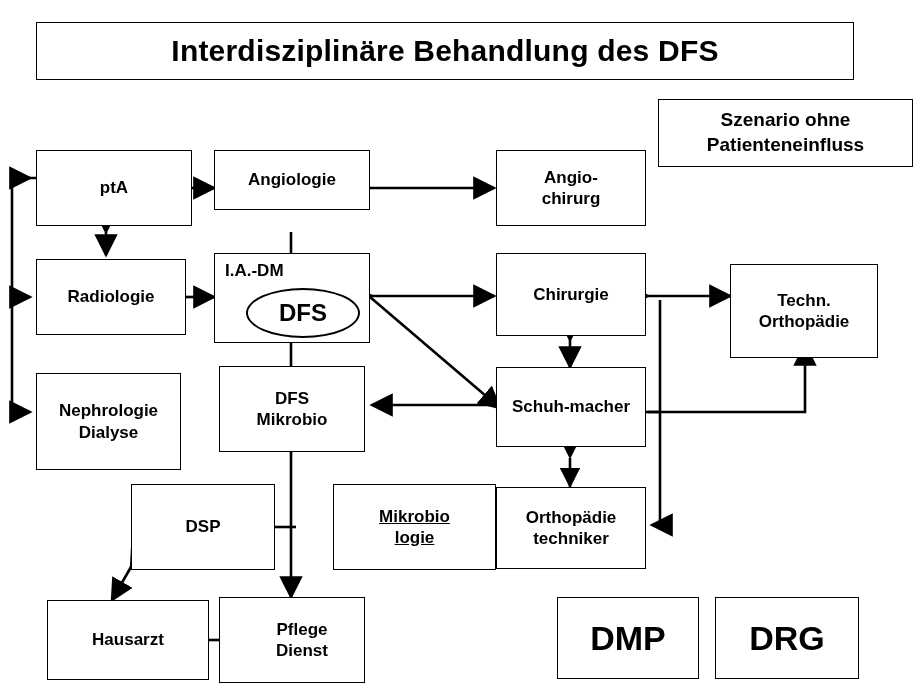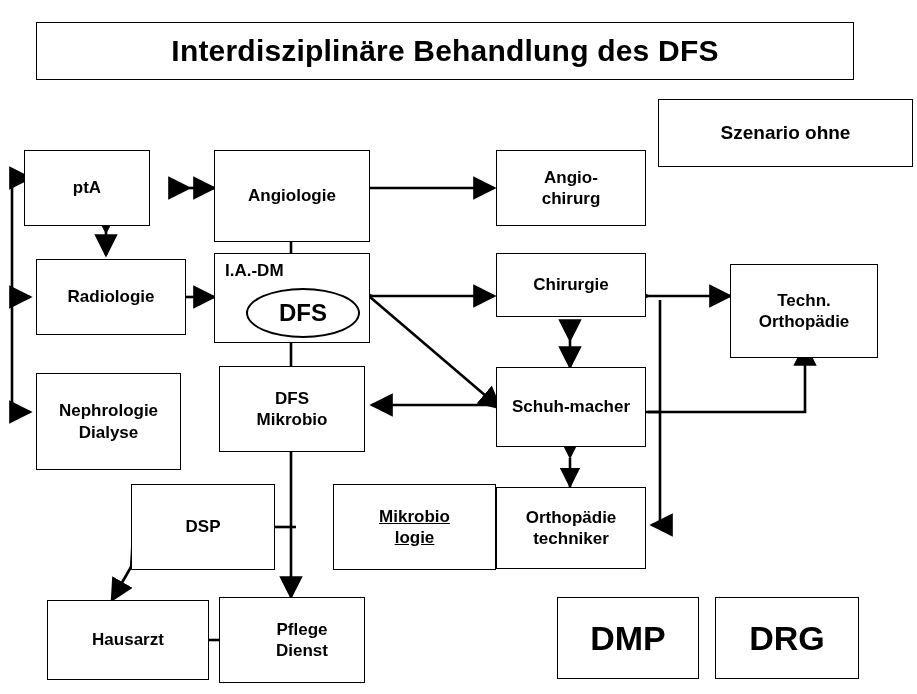--- a/index.html
+++ b/index.html
@@ -136,48 +136,49 @@
       <line x1="645" y1="412" x2="660" y2="412"></line>
     </g>
   </svg>
 
   <div class="box title-box" style="left:36px; top:22px; width:818px; height:58px;">
     <span class="lbl-line">Interdisziplinäre Behandlung des DFS</span>
   </div>
 
   <div class="box note-box" style="left:658px; top:99px; width:255px; height:68px;">
     <span class="lbl-line">Szenario ohne</span>
-  </div>
-
-  <div class="box" style="left:24px; top:150px; width:126px; height:76px;">
+    <span class="lbl-line">Patienteneinfluss</span>
+  </div>
+
+  <div class="box" style="left:36px; top:150px; width:156px; height:76px;">
     <span class="lbl-line">ptA</span>
   </div>
 
-  <div class="box" style="left:214px; top:150px; width:156px; height:92px;">
+  <div class="box" style="left:214px; top:150px; width:156px; height:60px;">
     <span class="lbl-line">Angiologie</span>
   </div>
 
   <div class="box" style="left:496px; top:150px; width:150px; height:76px;">
     <span class="lbl-line">Angio-</span>
     <span class="lbl-line">chirurg</span>
   </div>
 
   <div class="box" style="left:36px; top:259px; width:150px; height:76px;">
     <span class="lbl-line">Radiologie</span>
   </div>
 
   <div class="box" style="left:214px; top:253px; width:156px; height:90px; justify-content:flex-start; padding-top:6px;">
     <span class="lbl-line" style="align-self:flex-start; margin-left:10px;">I.A.-DM</span>
   </div>
 
   <div class="oval" style="left:246px; top:288px; width:110px; height:46px;">
     <span class="lbl-line">DFS</span>
   </div>
 
-  <div class="box" style="left:496px; top:253px; width:150px; height:64px;">
+  <div class="box" style="left:496px; top:253px; width:150px; height:83px;">
     <span class="lbl-line">Chirurgie</span>
   </div>
 
   <div class="box" style="left:730px; top:264px; width:148px; height:94px;">
     <span class="lbl-line">Techn.</span>
     <span class="lbl-line">Orthopädie</span>
   </div>
 
   <div class="box" style="left:36px; top:373px; width:145px; height:97px;">
     <span class="lbl-line">Nephrologie</span>

